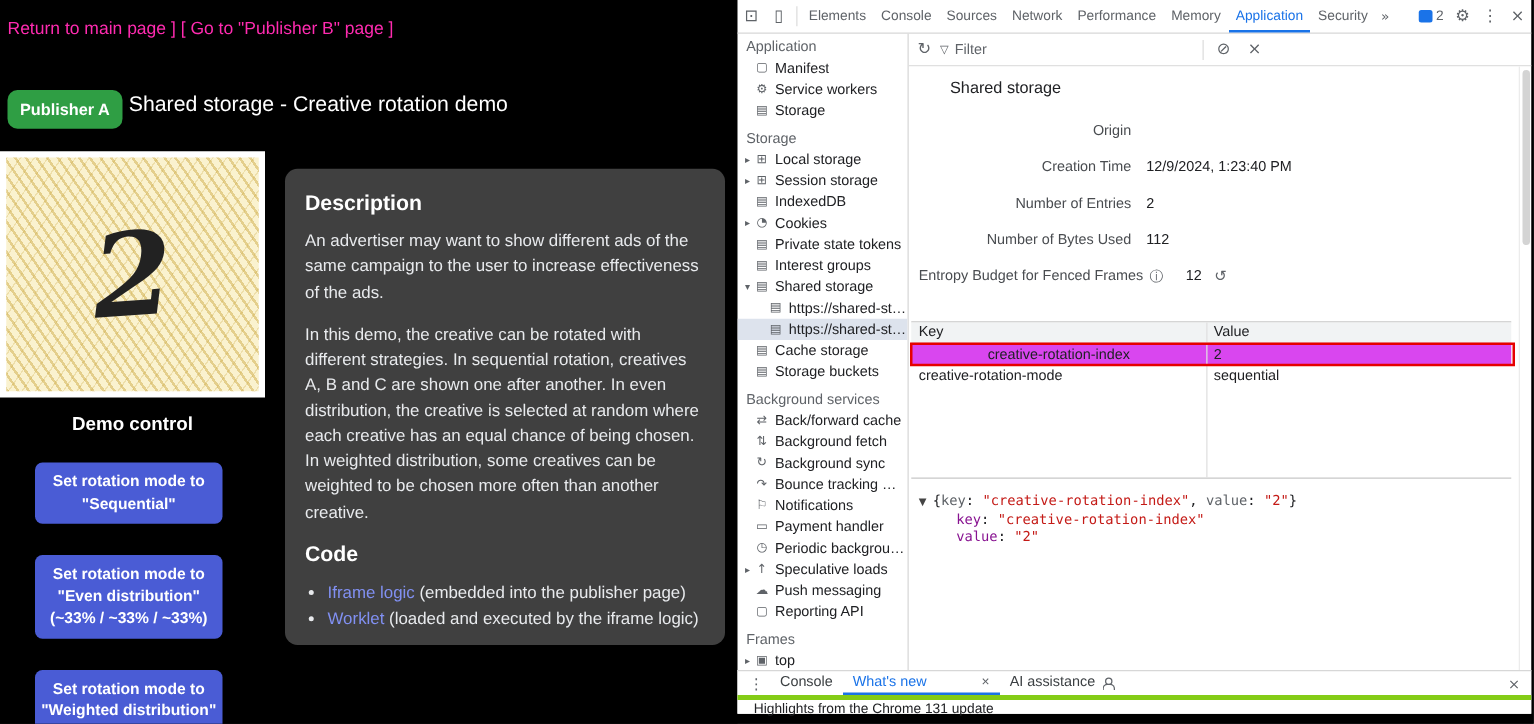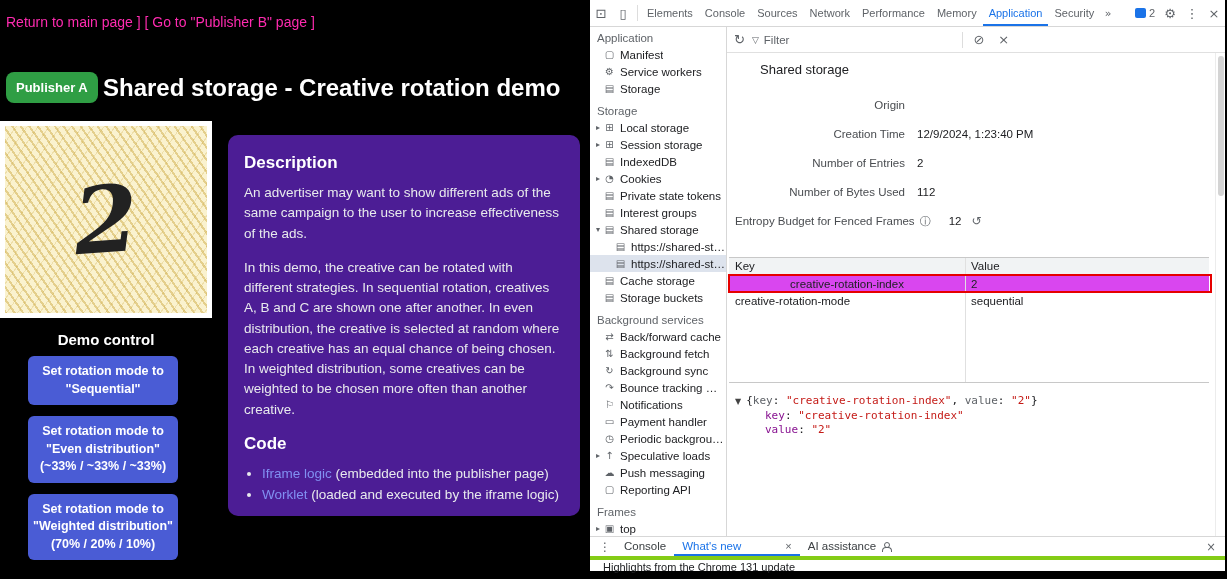--- a/index.html
+++ b/index.html
@@ -3,34 +3,34 @@
 <meta charset="utf-8">
 <style>
   * { box-sizing: border-box; }
   body { margin:0; background:#000; font-family:"Liberation Sans", sans-serif; }
   .stage { position:relative; width:1227px; height:579px; background:#000; overflow:hidden; }
 
   
   .pub { position:absolute; left:0; top:0; width:590px; height:579px; background:#000; color:#fff; }
   .toplink { position:absolute; left:6px; top:14px; font-size:14px; color:#ff2bb0; cursor:pointer; white-space:nowrap; }
   .badge { position:absolute; left:6px; top:72px; background:#2f9e44; color:#fff; font-weight:bold; font-size:13px; padding:8px 10px; border-radius:8px; }
-  .ptitle { position:absolute; left:103px; top:74px; font-size:24px; font-weight:bold; white-space:nowrap; }
+  .ptitle { position:absolute; left:103px; top:74px; font-size:17px; font-weight:normal; white-space:nowrap; }
   .creative { position:absolute; left:0; top:121px; width:212px; height:197px; background:#fff; padding:5px; cursor:pointer; }
   .creative-inner { width:100%; height:100%;
     background-color:#faf2cf;
     background-image:
       repeating-linear-gradient(55deg, rgba(201,164,58,.45) 0 2px, transparent 2px 7px),
       repeating-linear-gradient(125deg, rgba(201,164,58,.25) 0 1px, transparent 1px 9px);
     display:flex; align-items:center; justify-content:center; }
   .digit { font-family:"DejaVu Serif", serif; font-style:italic; font-weight:bold; font-size:92px; color:#222; transform:rotate(-4deg); }
   .democtl { position:absolute; left:0; top:331px; width:212px; text-align:center; font-weight:bold; font-size:15px; }
   .btns { position:absolute; left:28px; top:356px; width:150px; display:flex; flex-direction:column; gap:11px; }
-  .btn { background:#4a5cd5; border:none; color:#fff; font-weight:bold; font-size:12.5px; line-height:1.4; padding:7px 4px; border-radius:6px; font-family:inherit; cursor:pointer; width:100%; }
+  .btn { background:#4a5cd5; border:none; color:#fff; font-weight:bold; font-size:12.5px; line-height:1.4; padding:7px 4px; border-radius:6px; font-family:inherit; cursor:pointer; width:100%;margin-top:14px; }
   .btn span { display:block; }
-  .desc { position:absolute; left:228px; top:135px; width:352px; height:381px; background:#4c1d95; border-radius:10px; padding:10px 16px; color:#e8eaed; }
+  .desc { position:absolute; left:228px; top:135px; width:352px; height:381px; background:#404040; border-radius:10px; padding:10px 16px; color:#e8eaed; }
   .desc h2 { font-size:17px; color:#fff; margin:8px 0 10px; }
   .desc p { font-size:13.5px; line-height:1.5; margin:0 0 14px; }
   .desc ul { margin:4px 0 0 18px; padding:0; font-size:13.5px; line-height:1.55; }
   .desc .lnk { color:#8190f2; cursor:pointer; }
 
   
   .dt { position:absolute; left:590px; top:0; width:635px; height:571px; background:#fff; color:#202124; display:flex; flex-direction:column; font-size:12px; }
   .ico { font-family:"DejaVu Sans", sans-serif; color:#5f6368; }
   .dt-tabs { height:27px; display:flex; align-items:center; border-bottom:1px solid #d7d7d7; flex:0 0 auto; }
   .ticon { width:22px; text-align:center; font-size:13px; cursor:pointer; flex:0 0 auto; }

